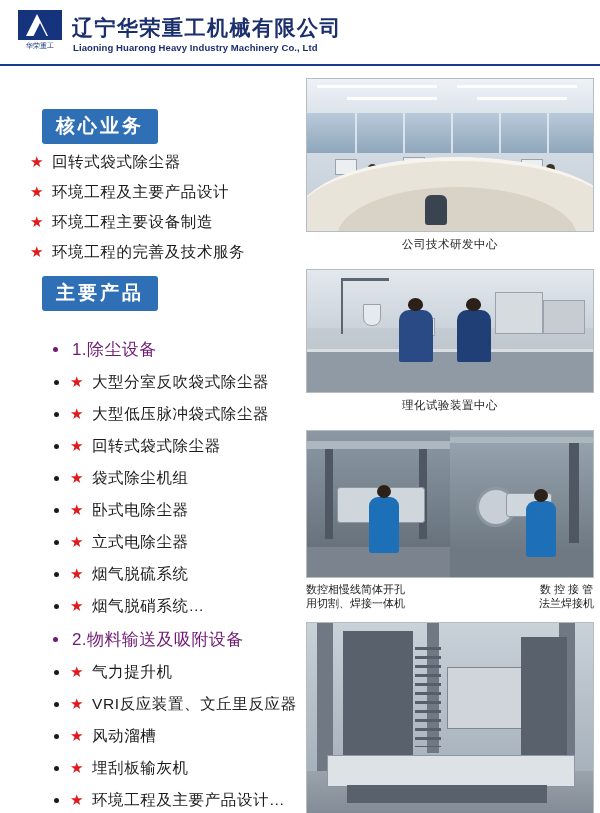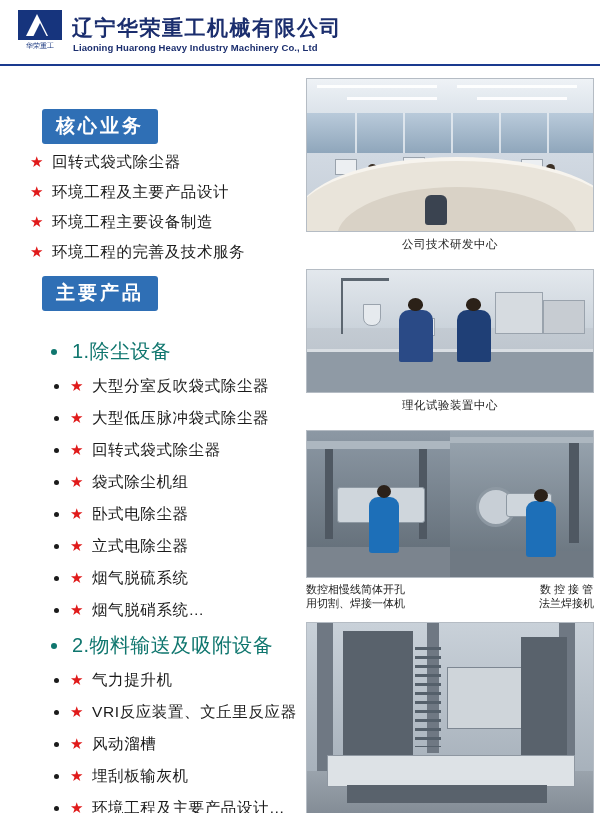--- a/index.html
+++ b/index.html
@@ -139,22 +139,22 @@
   .star {
     position: absolute;
     left: 0; top: 1px;
     color: #e01b1b;
     font-size: 15px;
     line-height: 18px;
   }
   .plain-row {
     position: relative;
     margin-bottom: 9px;
-    font-size: 20px;
-    color: #0f766e;
+    font-size: 17px;
+    color: #701a75;
     letter-spacing: 0.4px;
     padding-left: 2px;
     white-space: nowrap;
   }
   .products {
     position: absolute;
     left: 30px; top: 258px;
     width: 268px;
   }
   .products .bullet-row { margin-bottom: 11px; }

